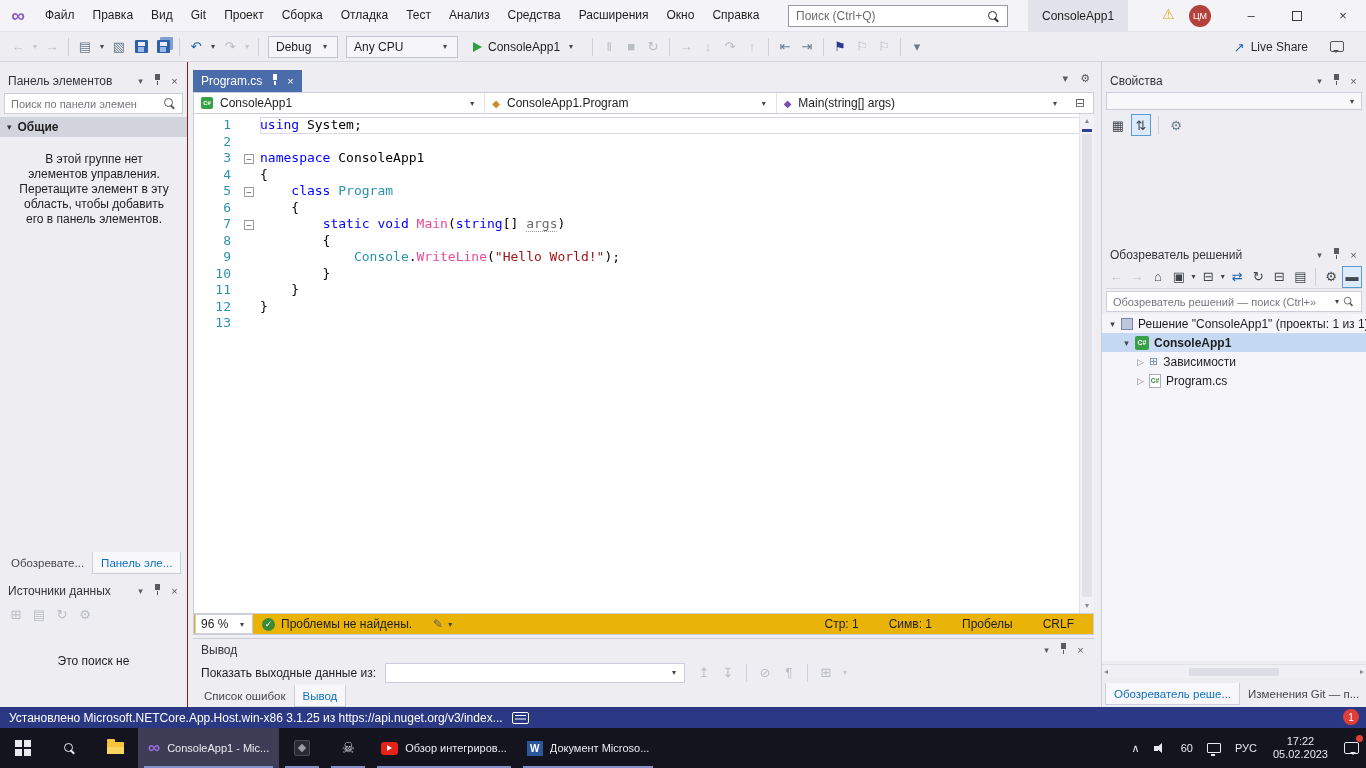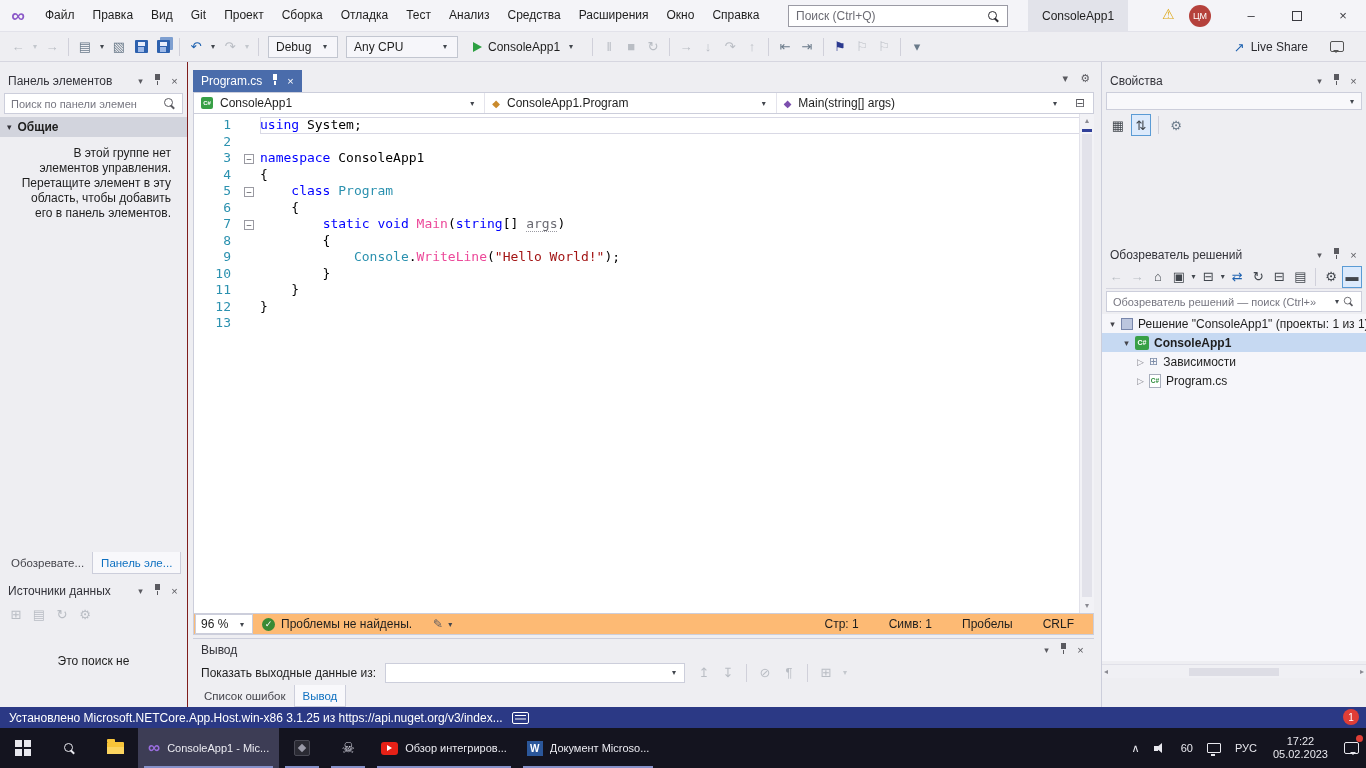--- a/index.html
+++ b/index.html
@@ -49,21 +49,21 @@
 .phx{font-size:11px}
 .pinw{position:relative;display:inline-block;width:11px;height:13px}
 .pinw::before{content:"";position:absolute;left:3.4px;top:1px;width:4.2px;height:6px;background:#5a5a60}
 .pinw::after{content:"";position:absolute;left:4.8px;top:7.5px;width:1.6px;height:4.5px;background:#5a5a60}
 
 .leftpanel{position:absolute;left:0;top:0;width:188px;height:645px;border-right:1px solid #7f1d1d;background:#eeeef2}
 .tool-search{margin:2px 4px 0 4px;height:21px;background:#fff;border:1px solid #cccedb;display:flex;align-items:center;padding:0 6px;color:#767680}
 .tool-search .sp{flex:1;white-space:nowrap;overflow:hidden;font-size:11px}
 .section-bar{margin-top:3px;height:20px;background:#d2d4dd;display:flex;align-items:center;gap:6px;padding:0 7px;font-weight:bold}
 .secarrow{font-size:9px;color:#33333a}
-.tbx-msg{position:absolute;left:17px;top:84px;width:154px;text-align:right;line-height:15px}
+.tbx-msg{position:absolute;left:17px;top:90px;width:154px;text-align:center;line-height:15px}
 .dtabs{position:absolute;left:0;width:100%;height:22px;display:flex;padding-left:3px}
 .dtab{padding:0 8px;display:inline-flex;align-items:center;font-size:11.5px;color:#45454c;height:100%;cursor:default;white-space:nowrap}
 .dtab.act{background:#f8f8fb;color:#0e70c0;border:1px solid #cccedb;border-top:none}
 .lp-tabs{top:490px}
 .ds-header{position:absolute;left:0;top:518px;width:100%}
 .ds-icons{position:absolute;left:6px;top:541px;display:flex;gap:3px}
 .ds-msg{position:absolute;left:0;top:592px;width:100%;text-align:center}
 
 .editor{position:absolute;left:193px;top:0;width:901px;height:645px}
 .tabrow{position:absolute;left:0;top:8px;width:100%;height:22px;display:flex;align-items:flex-end}
@@ -83,21 +83,21 @@
 .ln{width:50px;text-align:right;padding-right:13px;color:#2b91af;flex:none}
 .fold{width:16px;flex:none}
 .foldbox{display:inline-block;width:10px;height:10px;border:1px solid #9a9aa2;color:#55555c;font-size:9px;line-height:8px;text-align:center;margin-top:3px;background:#fff}
 .ct{flex:1}
 .tok-kw{color:#0000ff}.tok-type{color:#2b91af}.tok-str{color:#a31515}.tok-method{color:#ec4899}.tok-pl{color:#000}
 .tok-param{color:#6a6a72;border-bottom:1px dotted #9a9aa2}
 .vscroll{position:absolute;right:0;top:52px;width:15px;height:499px;background:#f2f2f6;border-left:1px solid #e2e2ea}
 .vscroll .arr{height:14px;color:#8a8a92;font-size:8px;text-align:center;line-height:14px}
 .vthumb{position:absolute;left:2px;right:2px;top:20px;bottom:16px;background:#e2e2ea}
 .cmark{position:absolute;left:2px;right:2px;top:15px;height:3px;background:#30409a}
-.edstatus{position:absolute;left:0;top:551px;width:100%;height:22px;background:#fdba74;border:1px solid #cccedb;display:flex;align-items:center;gap:9px;padding:0 1px}
+.edstatus{position:absolute;left:0;top:551px;width:100%;height:22px;background:#eab308;border:1px solid #cccedb;display:flex;align-items:center;gap:9px;padding:0 1px}
 .zoombox{width:58px;height:20px;background:#fff;border:1px solid #cccedb;display:flex;align-items:center;padding:0 5px;gap:4px}
 .zoombox .cv{flex:1}
 .okc{width:13px;height:13px;border-radius:50%;background:#388a34;color:#fff;font-size:9px;display:inline-flex;align-items:center;justify-content:center}
 .health{display:flex;align-items:center;gap:6px}
 .brushbtn{display:flex;align-items:center;gap:2px;color:#5a5a60;margin-left:12px}
 .right-stats{margin-left:auto;display:flex;gap:30px;margin-right:18px}
 
 .outpanel{position:absolute;left:0;top:576px;width:100%;height:69px;background:#eeeef2;border-top:1px solid #cccedb}
 .out-header{height:21px;display:flex;align-items:center;padding:0 5px 0 8px;color:#33333a}
 .out-controls{height:25px;display:flex;align-items:center;padding:0 8px;gap:9px}
@@ -488,20 +488,24 @@
               <span class="cs-file">C#</span>
             </span>
             <span class="tlabel">Program.cs</span>
           </div>
         </div>
       <div class="se-hscroll">
         <span>◂</span>
         <span class="se-hthumb"></span>
         <span>▸</span>
       </div>
+      <div class="dtabs se-tabs" style="position:absolute">
+          <span class="dtab act">Обозреватель реше...</span>
+          <span class="dtab">Изменения Git — п...</span>
+        </div>
     </div>
   </div>
 
   <div class="notifbar">
     <span>Установлено Microsoft.NETCore.App.Host.win-x86 3.1.25 из https://api.nuget.org/v3/index...</span>
     <span class="kbdic"></span>
     <span class="nbadge">1</span>
   </div>
 
   <div class="taskbar">

